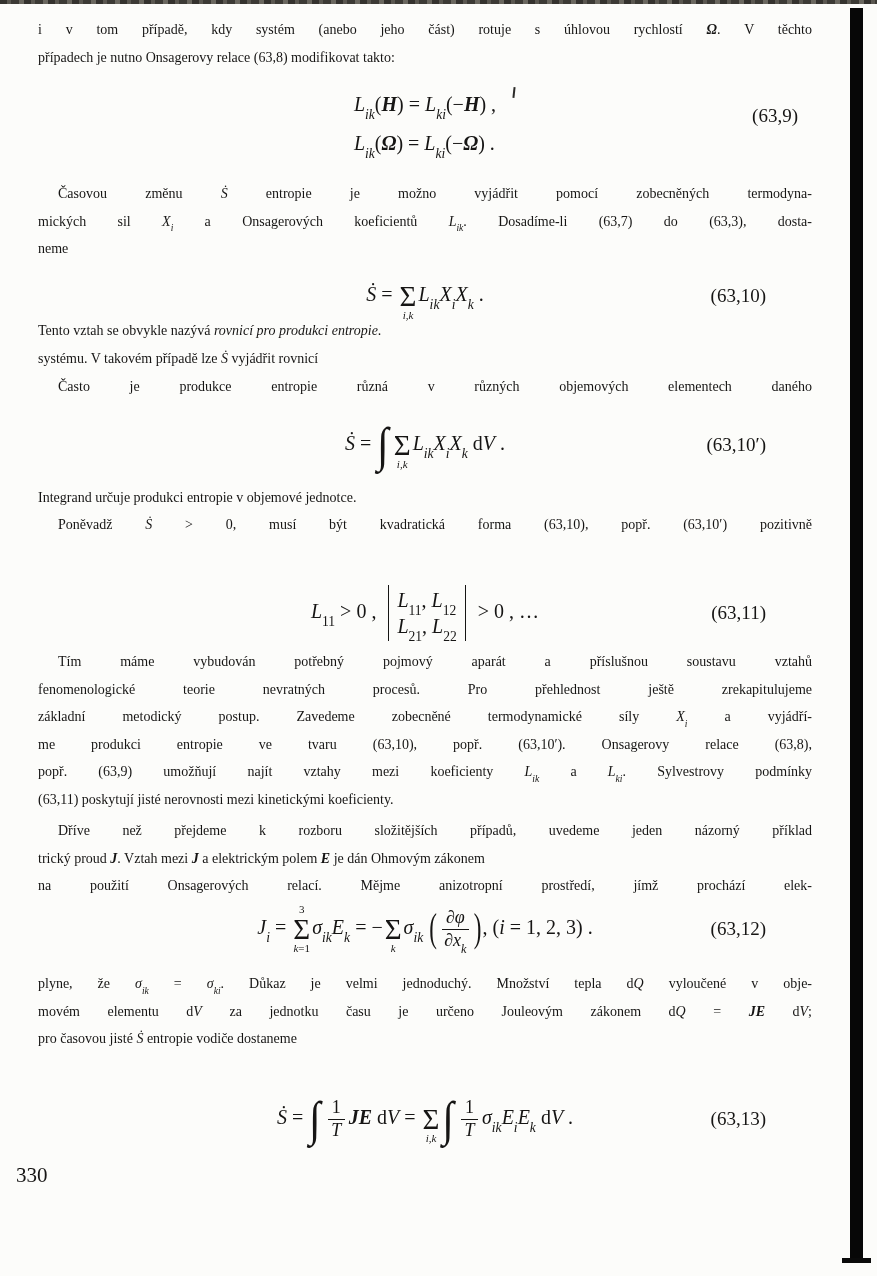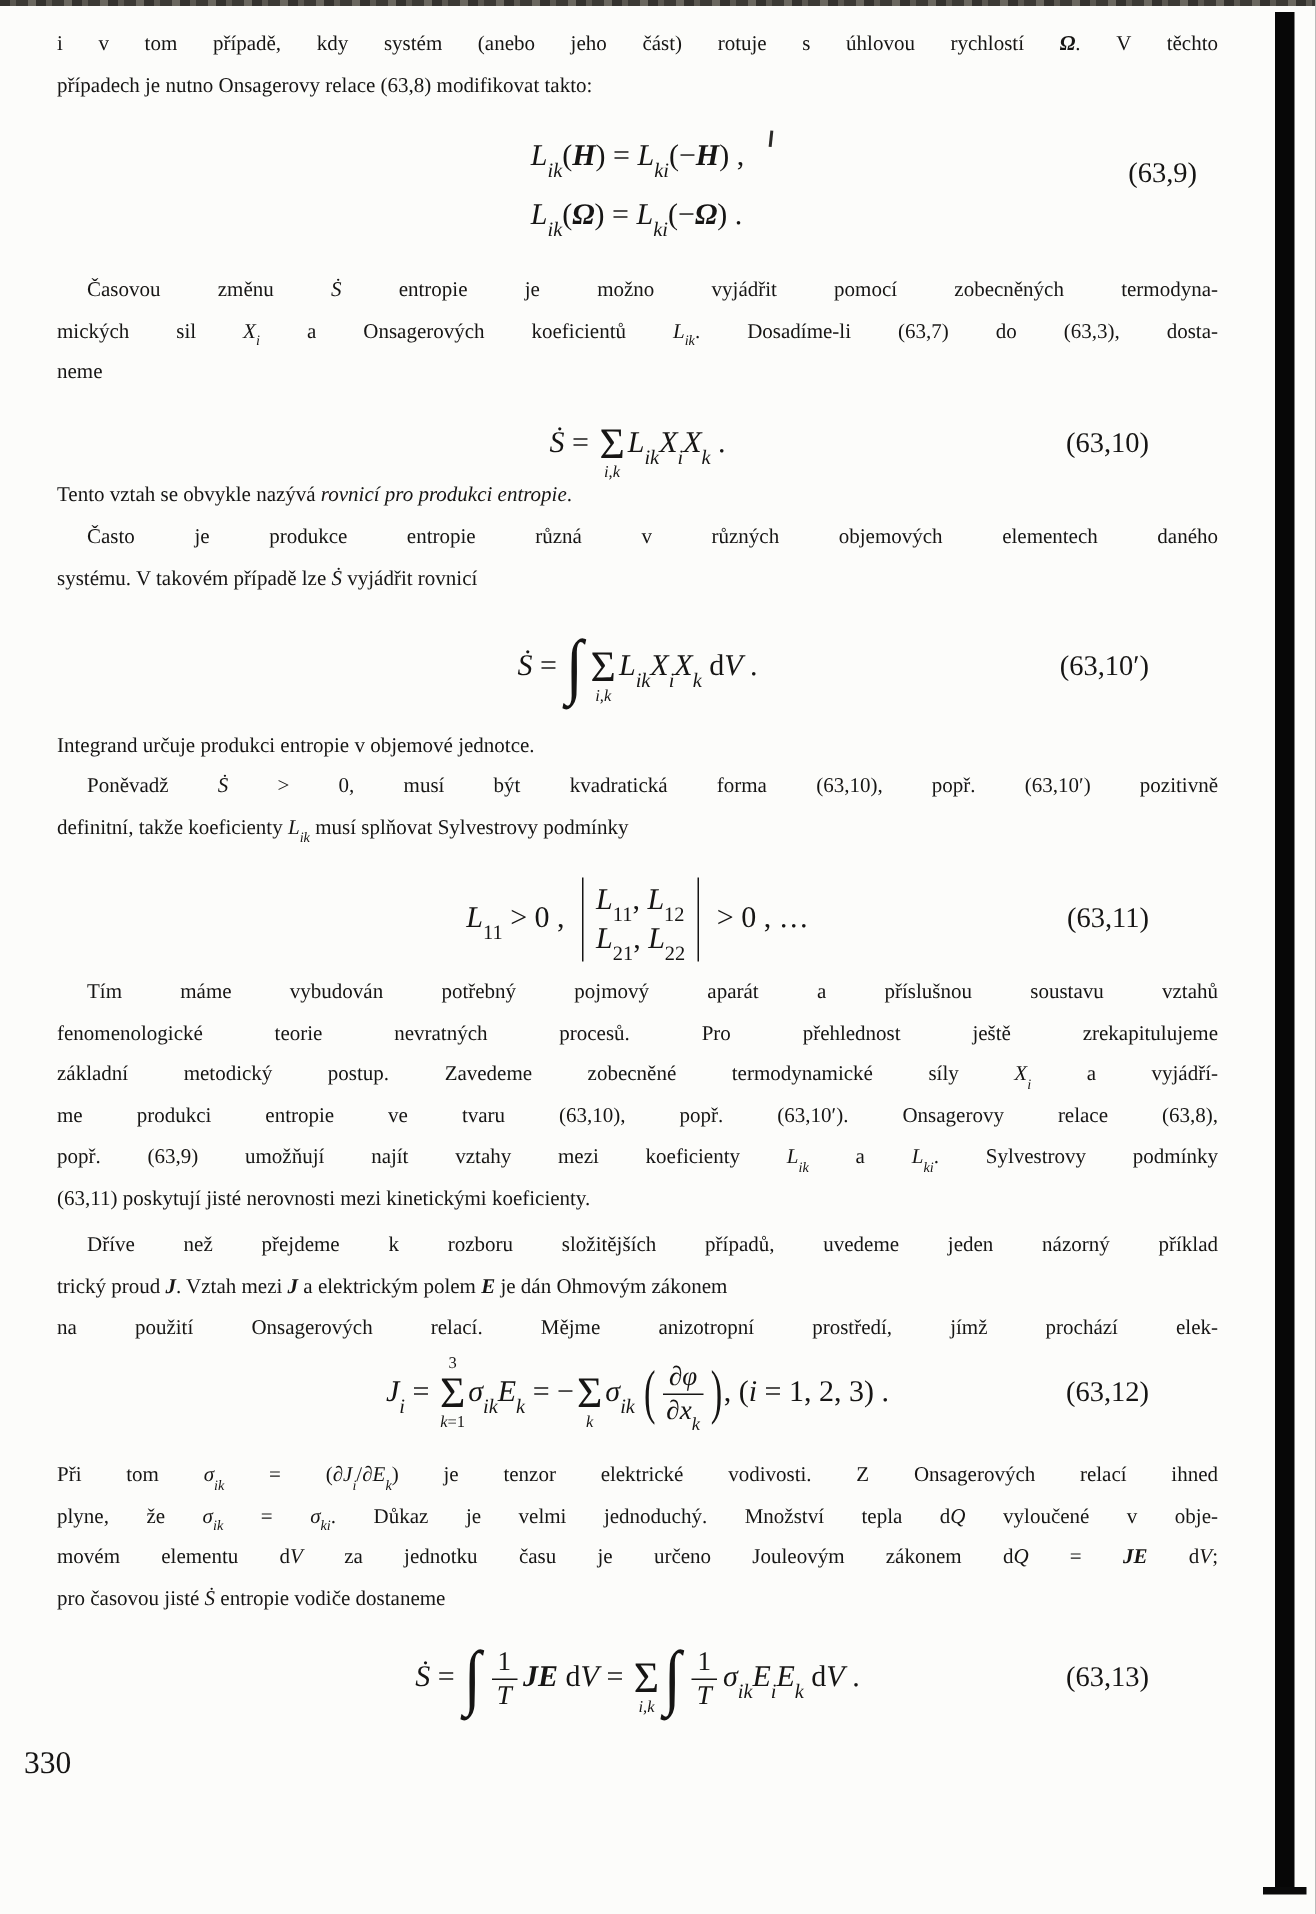--- a/index.html
+++ b/index.html
@@ -91,41 +91,40 @@
               <span class="sum-lim"><span class="it">i,k</span></span>
             </span><span class="it">L</span><sub class="it">ik</sub><span class="it">X</span><sub class="it">i</sub><span class="it">X</span><sub class="it">k</sub><span class="rm"> .</span></span></span>
       </div>
     <span class="eqlabel">(63,10)</span>
   </div>
 
   <div class="para" style="top:317px">
       <div class="pline ll"><span class="rm">Tento vztah se obvykle nazývá </span><span class="it">rovnicí pro produkci entropie</span><span class="rm">.</span></div>
     </div>
   <div class="para" style="top:345px">
+      <div class="pline ll"><span class="rm">systému. V takovém případě lze </span><span class="it">Ṡ</span><span class="rm"> vyjádřit rovnicí</span></div>
       <div class="pline jl ind"><span class="rm">Často je produkce entropie různá v různých objemových elementech daného</span></div>
-      <div class="pline ll"><span class="rm">systému. V takovém případě lze </span><span class="it">Ṡ</span><span class="rm"> vyjádřit rovnicí</span></div>
     </div>
 
   <div class="eq" style="top:413px;height:64px">
     <div class="eqcenter">
         <span class="eqbody"><span class="eqline" style="white-space: nowrap;"><span class="it">Ṡ</span><span class="rm"> = </span><span class="int">∫</span><span class="sum">
               <span class="sum-lim"></span>
               <span class="sum-sig">Σ</span>
               <span class="sum-lim"><span class="it">i,k</span></span>
             </span><span class="it">L</span><sub class="it">ik</sub><span class="it">X</span><sub class="it">i</sub><span class="it">X</span><sub class="it">k</sub><span class="rm"> d</span><span class="it">V</span><span class="rm"> .</span></span></span>
       </div>
     <span class="eqlabel">(63,10′)</span>
   </div>
 
   <div class="para" style="top:484px">
       <div class="pline ll"><span class="rm">Integrand určuje produkci entropie v objemové jednotce.</span></div>
     </div>
   <div class="para" style="top:511px">
       <div class="pline jl ind"><span class="rm">Poněvadž </span><span class="it">Ṡ</span><span class="rm"> &gt; 0, musí být kvadratická forma (63,10), popř. (63,10′) pozitivně</span></div>
-      <div class="pline ll"><span class="rm">definitní, takže koeficienty </span><span class="it">L</span><sub class="it">ik</sub><span class="rm"> musí splňovat Sylvestrovy podmínky</span></div>
     </div>
 
   <div class="eq" style="top:583px;height:60px">
     <div class="eqcenter">
         <span class="eqbody"><span class="eqline" style="white-space: nowrap;"><span class="it">L</span><sub class="rm">11</sub><span class="rm"> &gt; 0 ,  </span><span class="det">
               <span class="det-row"><span class="it">L</span><sub class="rm">11</sub><span class="rm">,  </span><span class="it">L</span><sub class="rm">12</sub></span>
               <span class="det-row"><span class="it">L</span><sub class="rm">21</sub><span class="rm">,  </span><span class="it">L</span><sub class="rm">22</sub></span>
             </span><span class="rm"> &gt; 0 ,  …</span></span></span>
       </div>
     <span class="eqlabel">(63,11)</span>
@@ -157,21 +156,20 @@
               <span class="sum-lim"><span class="it">k</span></span>
             </span><span class="it">σ</span><sub class="it">ik</sub><span class="rm"> </span><span class="bigp">(</span><span class="frac">
               <span class="num"><span class="rm">∂</span><span class="it">φ</span></span>
               <span class="den"><span class="rm">∂</span><span class="it">x</span><sub class="it">k</sub></span>
             </span><span class="bigp">)</span><span class="rm">,  (</span><span class="it">i</span><span class="rm"> = 1, 2, 3) .</span></span></span>
       </div>
     <span class="eqlabel">(63,12)</span>
   </div>
 
   <div class="para" style="top:970px">
-      <div class="pline jl"><span class="rm">Při tom </span><span class="it">σ</span><sub class="it">ik</sub><span class="rm"> = (∂</span><span class="it">J</span><sub class="it">i</sub><span class="rm">/∂</span><span class="it">E</span><sub class="it">k</sub><span class="rm">) je tenzor elektrické vodivosti. Z Onsagerových relací ihned</span></div>
       <div class="pline jl"><span class="rm">plyne, že </span><span class="it">σ</span><sub class="it">ik</sub><span class="rm"> = </span><span class="it">σ</span><sub class="it">ki</sub><span class="rm">. Důkaz je velmi jednoduchý. Množství tepla d</span><span class="it">Q</span><span class="rm"> vyloučené v obje-</span></div>
       <div class="pline jl"><span class="rm">movém elementu d</span><span class="it">V</span><span class="rm"> za jednotku času je určeno Jouleovým zákonem d</span><span class="it">Q</span><span class="rm"> = </span><span class="bi">JE</span><span class="rm"> d</span><span class="it">V</span><span class="rm">;</span></div>
       <div class="pline ll"><span class="rm">pro časovou jisté </span><span class="it">Ṡ</span><span class="rm"> entropie vodiče dostaneme</span></div>
     </div>
 
   <div class="eq" style="top:1081px;height:76px">
     <div class="eqcenter">
         <span class="eqbody"><span class="eqline" style="white-space: nowrap;"><span class="it">Ṡ</span><span class="rm"> = </span><span class="int">∫</span><span class="frac">
               <span class="num"><span class="rm">1</span></span>
               <span class="den"><span class="it">T</span></span>

